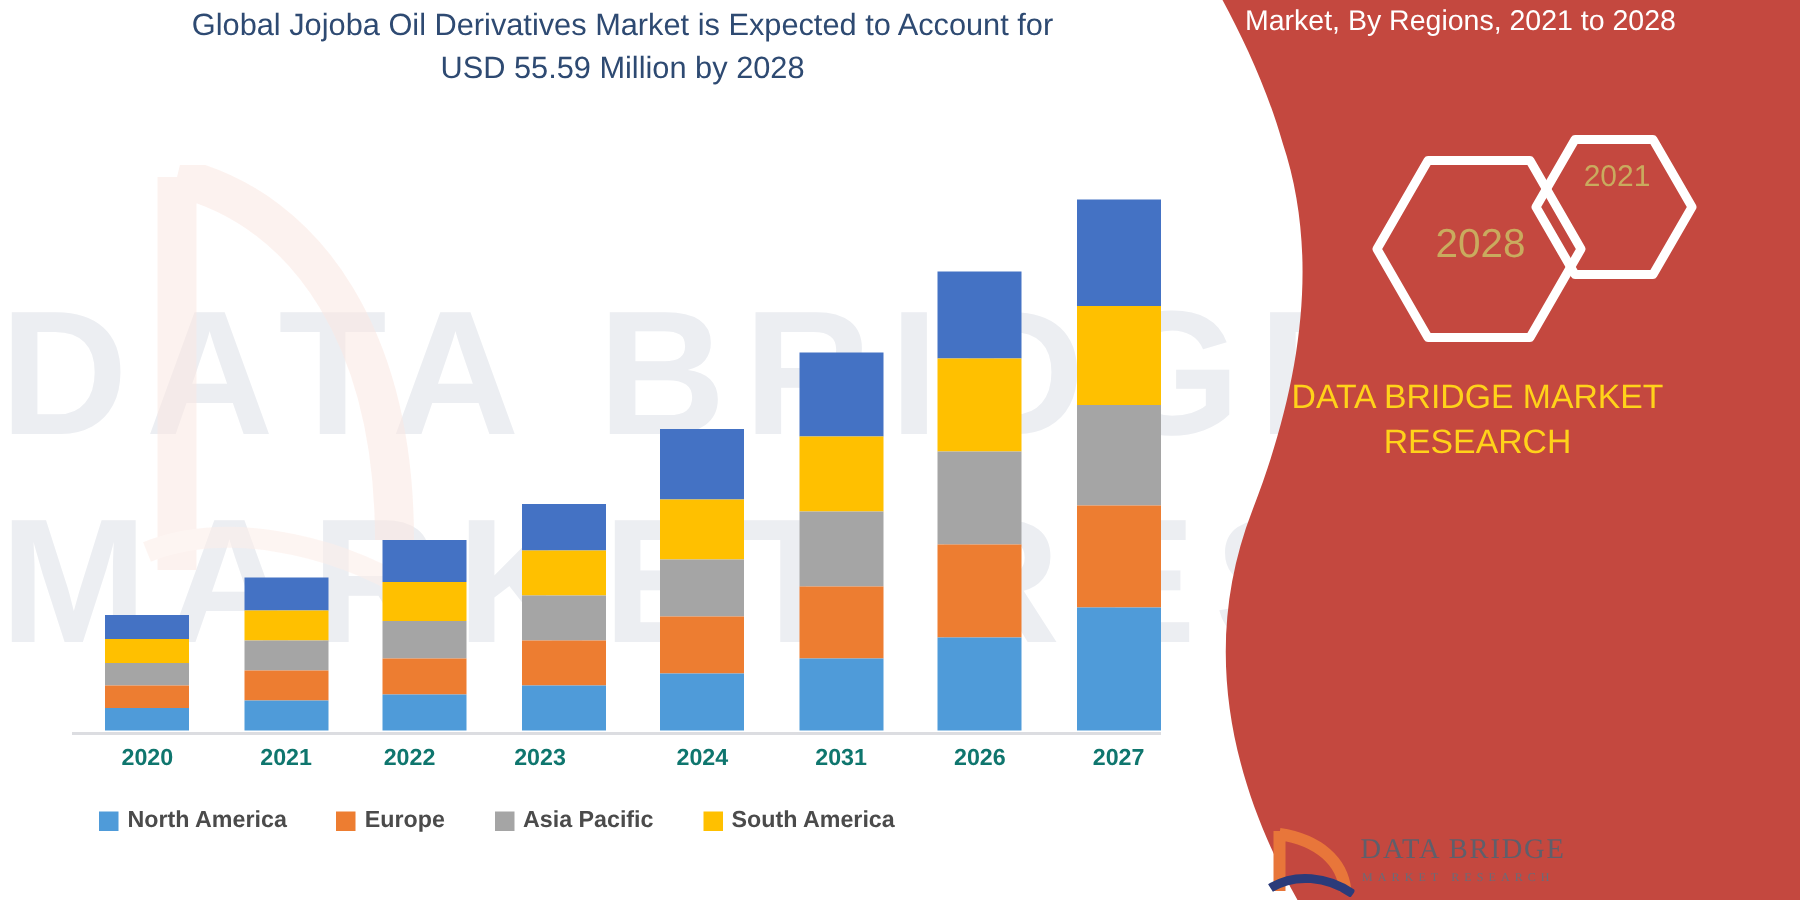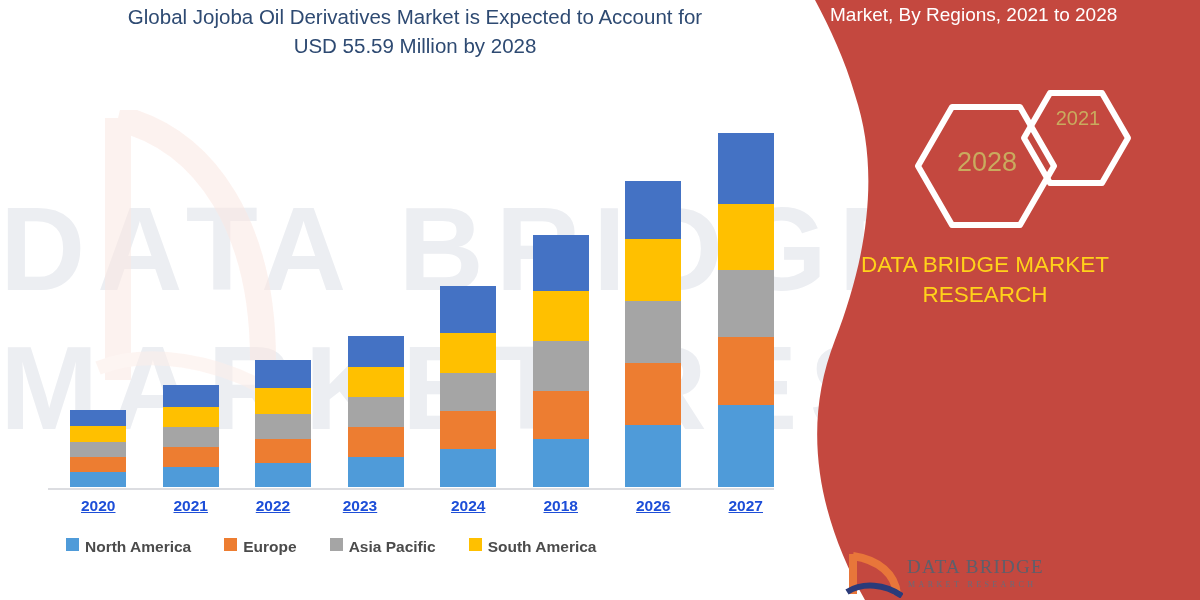--- a/index.html
+++ b/index.html
@@ -37,29 +37,29 @@
   .axis-line{
     position:absolute;left:48px;top:488px;width:726px;height:2px;background:#dcdde1;
   }
   .bar{
     position:absolute;bottom:0;width:56px;display:flex;flex-direction:column;
   }
   .seg{width:100%;}
   .xlabels{position:absolute;left:48px;top:497px;width:740px;height:26px;}
   .xlab{
     position:absolute;width:70px;text-align:center;
-    font-size:15.5px;font-weight:700;color:#1d4ed8;text-decoration:underline;
+    font-size:15.5px;font-weight:700;color:#0f766e;
   }
 
   
   .legend{
     position:absolute;left:46px;top:538px;width:740px;
     display:flex;align-items:center;gap:13px;flex-wrap:nowrap;
   }
-  .lg{display:flex;align-items:flex-start;gap:6px;padding-left:20px;}
+  .lg{display:flex;align-items:center;gap:6px;padding-left:20px;}
   .swatch{width:13px;height:13px;flex:0 0 auto;}
   .lg-text{font-size:15.5px;font-weight:700;color:#4b4b4b;white-space:nowrap;}
 
   
   .panel{position:absolute;left:760px;top:0;width:440px;height:600px;}
   .panel-title{
     position:absolute;left:70px;top:4px;width:360px;
     color:#ffffff;font-size:19px;font-weight:400;white-space:nowrap;
   }
   .hex-wrap{position:absolute;left:150px;top:85px;width:230px;height:145px;}
@@ -162,21 +162,21 @@
           <div class="seg" style="height: 82px; background: rgb(79, 155, 217);"></div>
         </div>
       </div>
     <div class="axis-line"></div>
     <div class="xlabels" id="xlabels">
         <div class="xlab" style="left: 15.25px;">2020</div>
         <div class="xlab" style="left: 107.75px;">2021</div>
         <div class="xlab" style="left: 190px;">2022</div>
         <div class="xlab" style="left: 277px;">2023</div>
         <div class="xlab" style="left: 385.25px;">2024</div>
-        <div class="xlab" style="left: 477.75px;">2018</div>
+        <div class="xlab" style="left: 477.75px;">2031</div>
         <div class="xlab" style="left: 570.25px;">2026</div>
         <div class="xlab" style="left: 662.75px;">2027</div>
       </div>
 
     <div class="legend" id="legend">
         <div class="lg">
           <span class="swatch" style="background: rgb(79, 155, 217);"></span>
           <span class="lg-text">North America</span>
         </div>
         <div class="lg">

